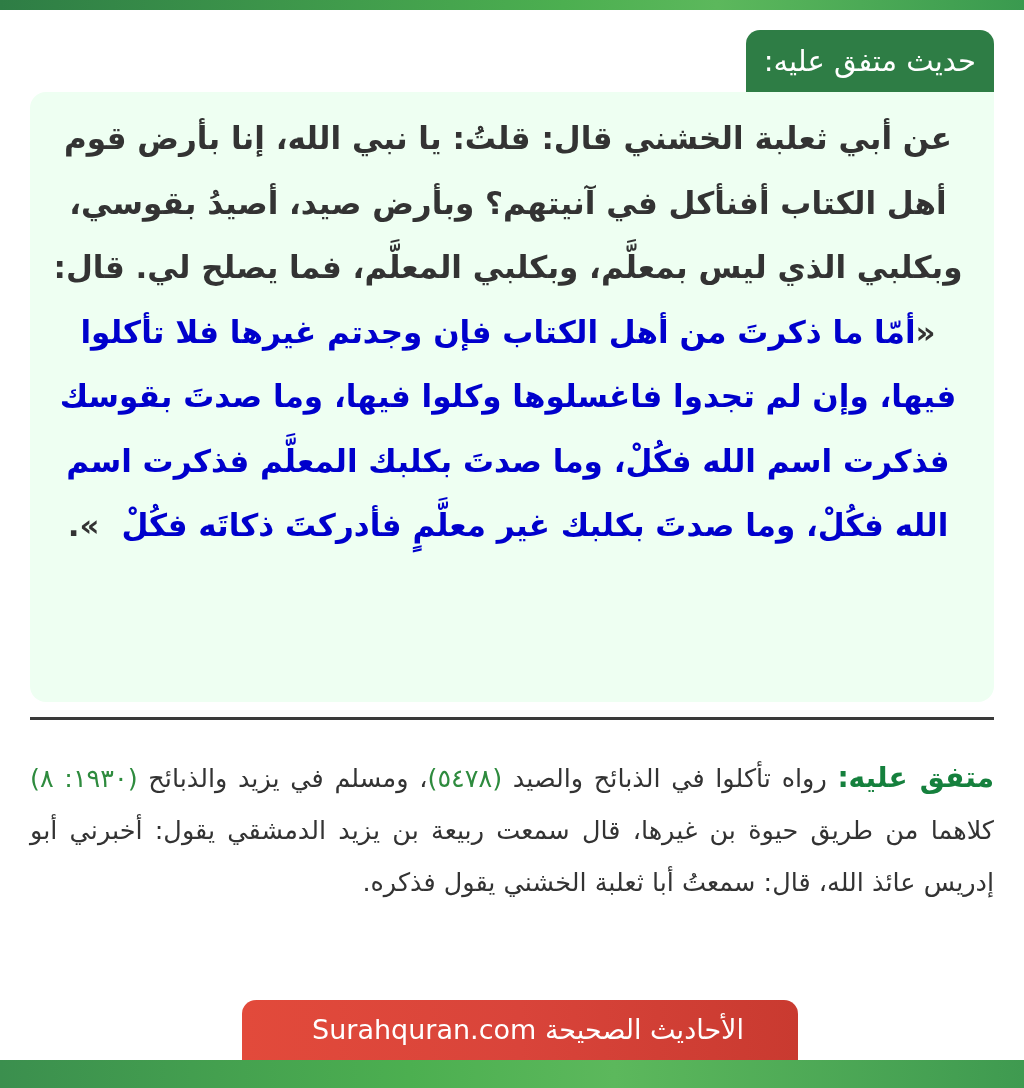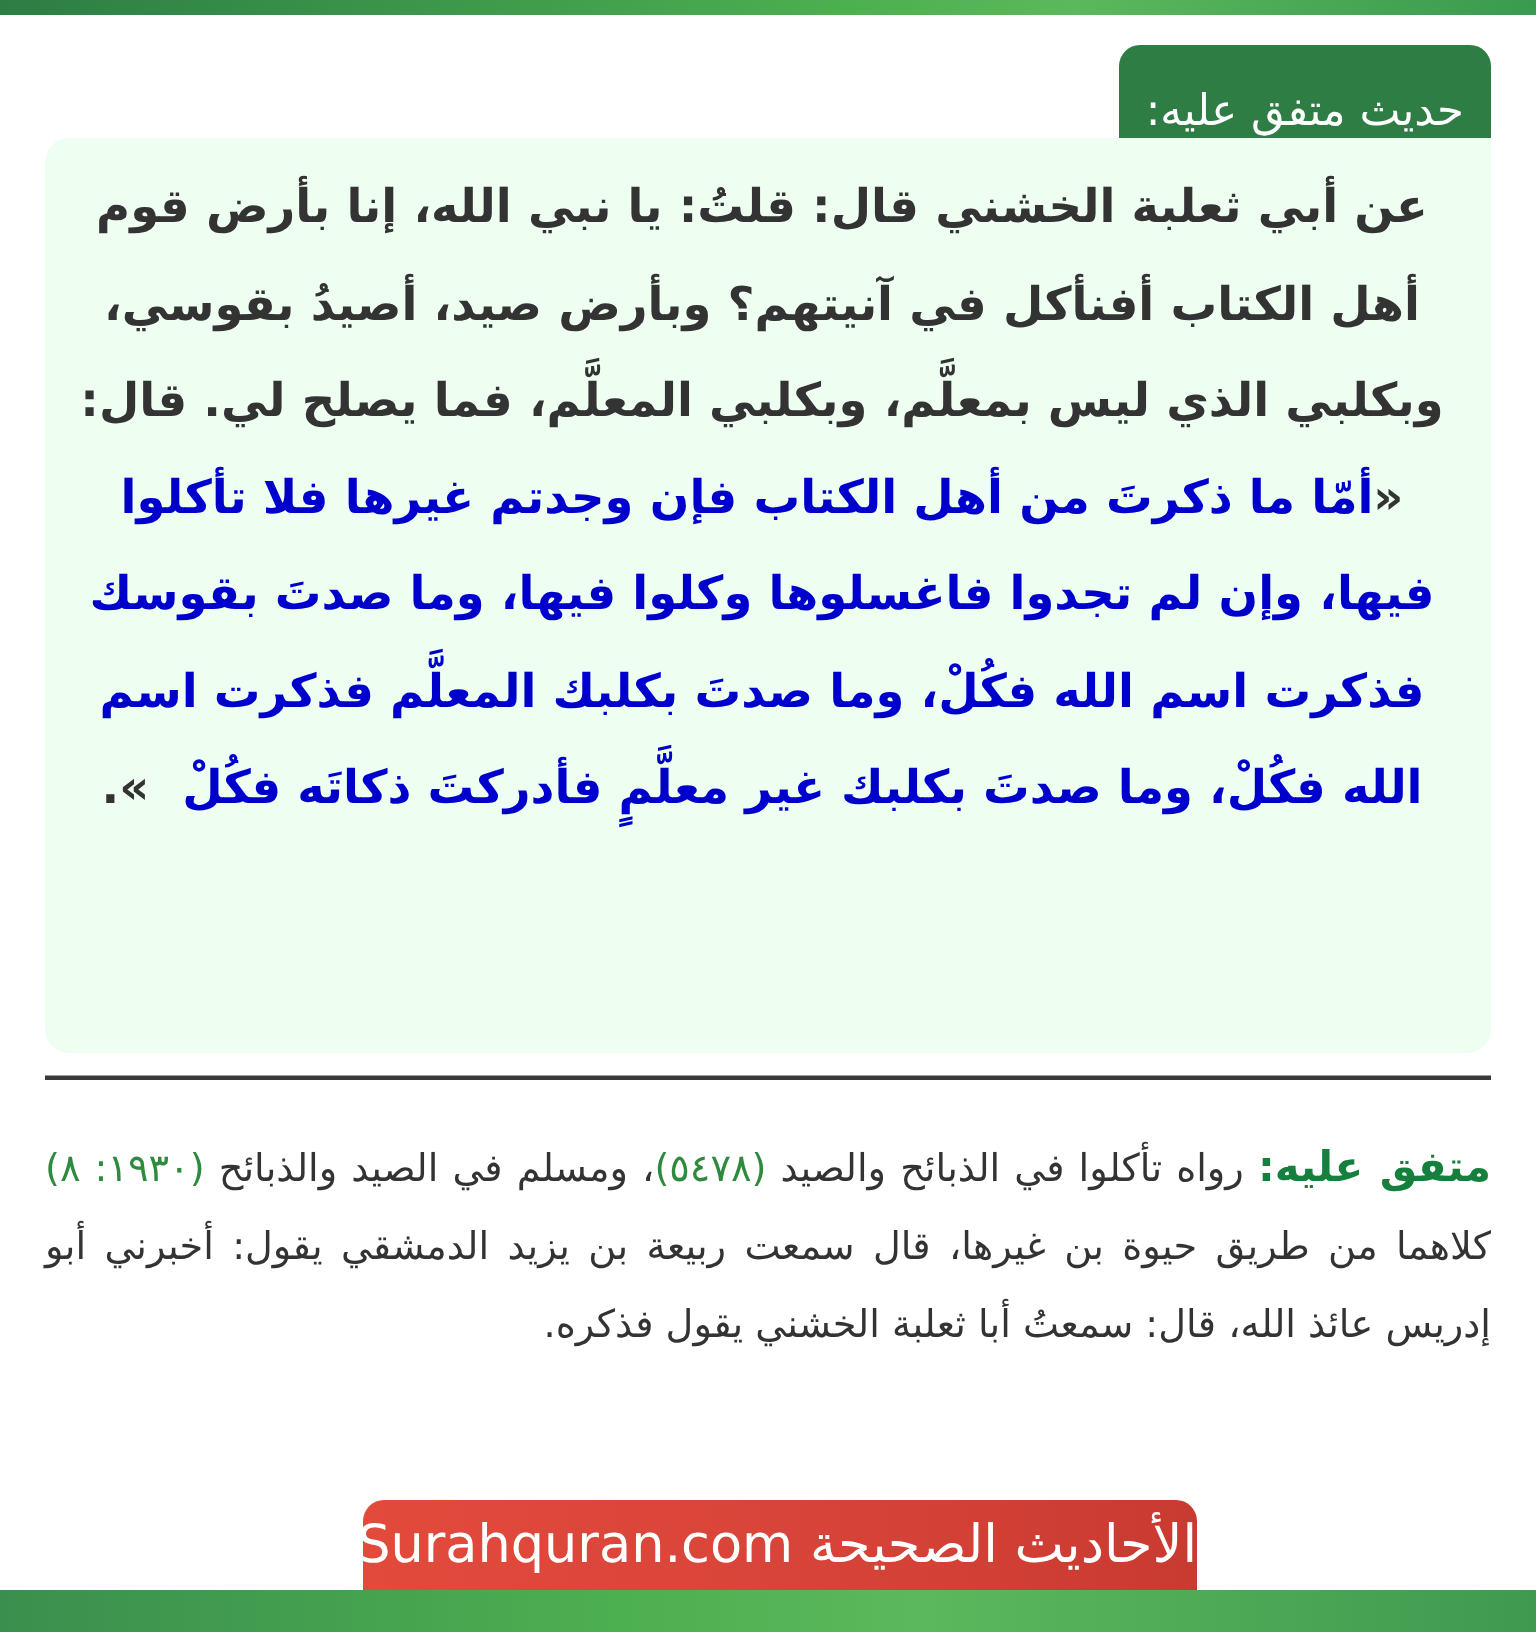--- a/index.html
+++ b/index.html
@@ -24,21 +24,21 @@
       position: absolute;
       left: 0; top: 1060px;
       width: 1024px; height: 28px;
       background: linear-gradient(90deg, #3b8f4e 0%, #4caf50 40%, #5cb85c 60%, #3f9a50 100%);
     }
     .title-tab {
       position: absolute;
       top: 30px;
       right: 30px;
       height: 62px;
-      padding: 12px 18px;
+      padding: 0 18px;
       background: #2e7d45;
       border-radius: 14px 14px 0 0;
       color: #ffffff;
       font-size: 29px;
       line-height: 62px;
       direction: rtl;
       white-space: nowrap;
     }
     .hadith-box {
       position: absolute;
@@ -97,38 +97,38 @@
     }
     .footer-badge {
       position: absolute;
       top: 1000px;
       left: 242px;
       width: 540px;
       height: 60px;
       background: linear-gradient(90deg, #e24a3b 0%, #d9443a 50%, #c93a30 100%);
       border-radius: 14px 14px 0 0;
       color: #ffffff;
-      font-size: 35px;
+      font-size: 27px;
       line-height: 60px;
       text-align: center;
       direction: rtl;
       white-space: nowrap;
       padding-left: 16px;
     }
   </style>
 </head>
 <body>
 
 <div class="top-bar"></div>
 
 <div class="title-tab">حديث متفق عليه:</div>
 
 <div class="hadith-box">
   <p class="hadith-text" style="margin:0;"><span>عن أبي ثعلبة الخشني قال: قلتُ: يا نبي الله، إنا بأرض قوم أهل الكتاب أفنأكل في آنيتهم؟ وبأرض صيد، أصيدُ بقوسي، وبكلبي الذي ليس بمعلَّم، وبكلبي المعلَّم، فما يصلح لي. قال: «</span><span class="quote">أمّا ما ذكرتَ من أهل الكتاب فإن وجدتم غيرها فلا تأكلوا فيها، وإن لم تجدوا فاغسلوها وكلوا فيها، وما صدتَ بقوسك فذكرت اسم الله فكُلْ، وما صدتَ بكلبك المعلَّم فذكرت اسم الله فكُلْ، وما صدتَ بكلبك غير معلَّمٍ فأدركتَ ذكاتَه فكُلْ</span><span>».</span></p>
 </div>
 
 <div class="divider"></div>
 
-<p class="source" style="margin:0;"><span class="label">متفق عليه:</span><span> رواه تأكلوا في الذبائح والصيد </span><span class="ref">(٥٤٧٨)</span><span>، ومسلم في الصيد والذبائح </span><span class="ref">(١٩٣٠: ٨)</span><span> كلاهما من طريق حيوة بن غيرها، قال سمعت ربيعة بن يزيد الدمشقي يقول: أخبرني أبو إدريس عائذ الله، قال: سمعتُ أبا ثعلبة الخشني يقول فذكره.</span></p>
+<p class="source" style="margin:0;"><span class="label">متفق عليه:</span><span> رواه تأكلوا في الذبائح والصيد </span><span class="ref">(٥٤٧٨)</span><span>، ومسلم في يزيد والذبائح </span><span class="ref">(١٩٣٠: ٨)</span><span> كلاهما من طريق حيوة بن غيرها، قال سمعت ربيعة بن يزيد الدمشقي يقول: أخبرني أبو إدريس عائذ الله، قال: سمعتُ أبا ثعلبة الخشني يقول فذكره.</span></p>
 
 <div class="footer-badge">الأحاديث الصحيحة Surahquran.com</div>
 
 <div class="bottom-bar"></div>
 
 </body></html>

